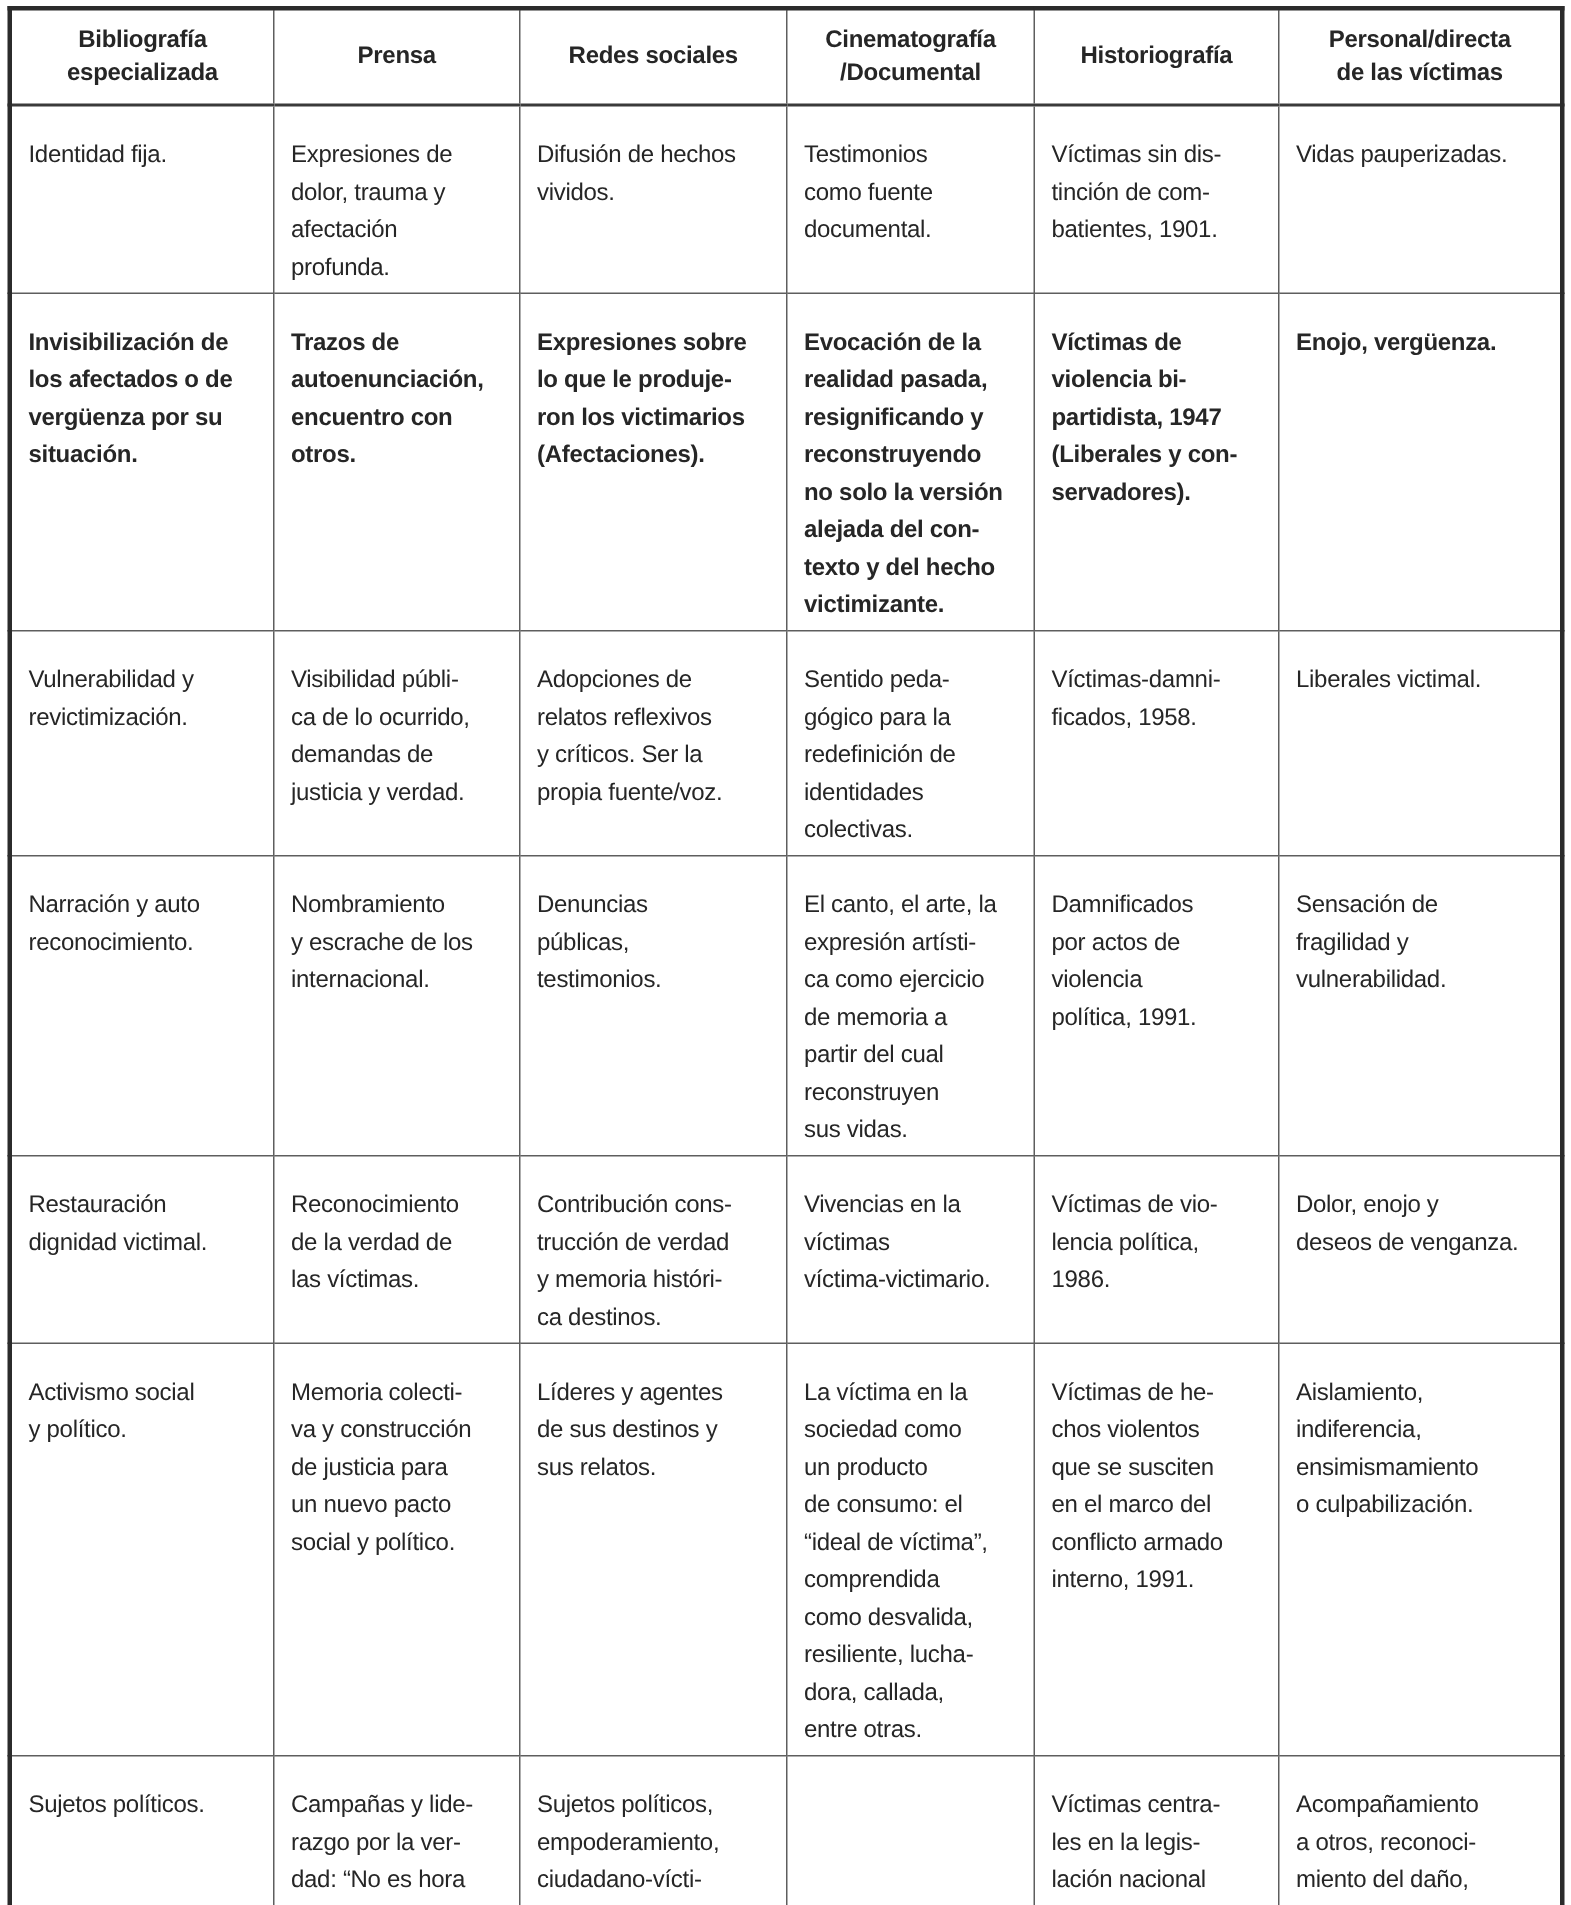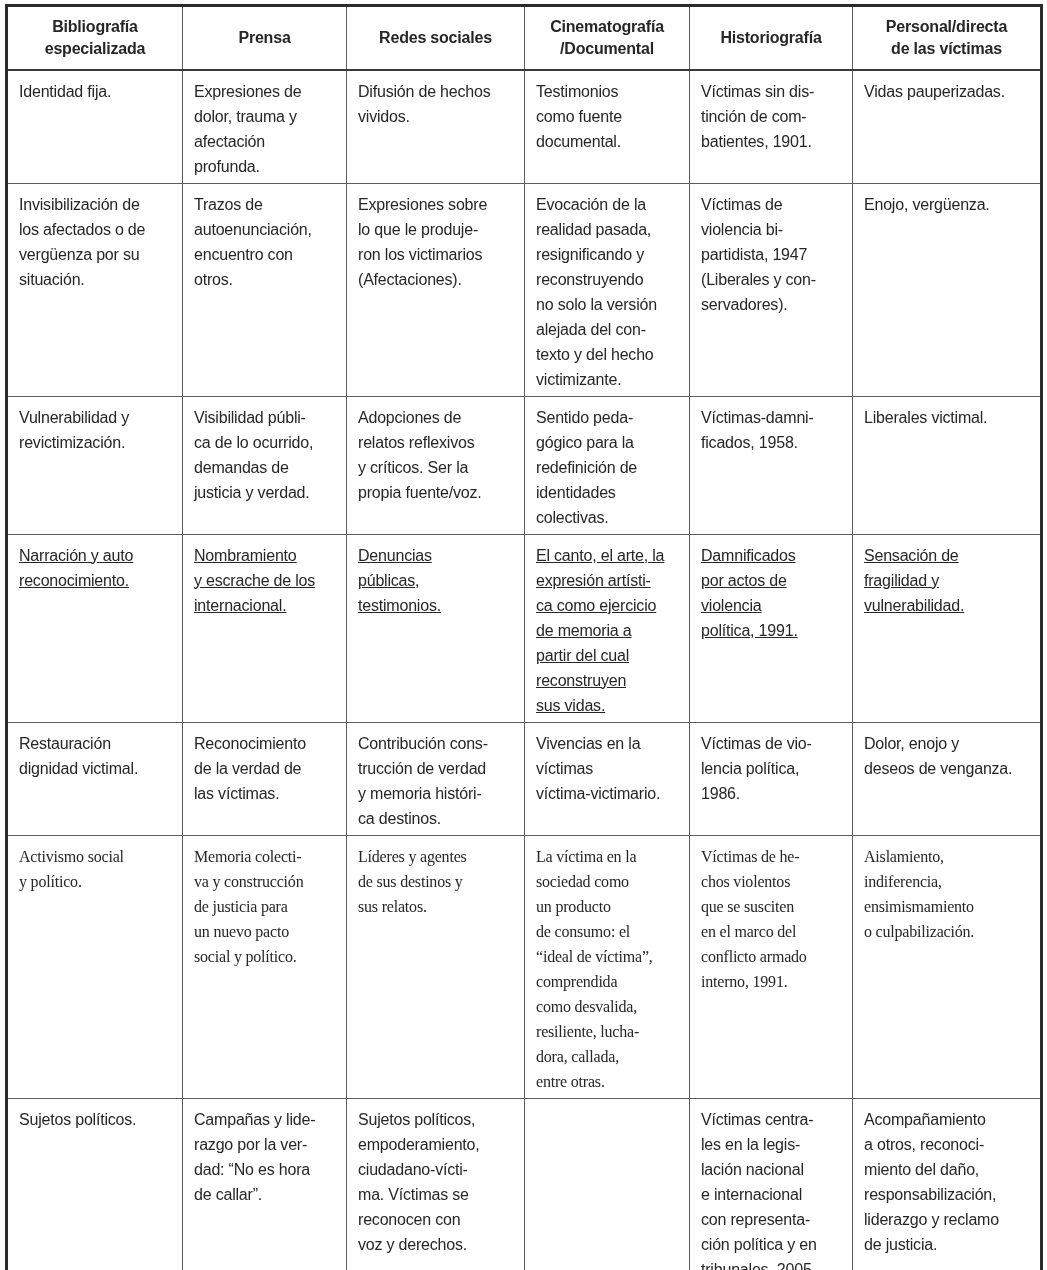--- a/index.html
+++ b/index.html
@@ -34,32 +34,32 @@
     padding: 8px 4px;
     white-space: pre-line;
     border-bottom: 2px solid #3a3a3a;
     letter-spacing: -0.2px;
   }
   table.victims-table td {
     font-size: 16px;
     line-height: 25px;
     text-align: left;
     vertical-align: top;
-    padding: 8px 8px 4px 11px;
+    padding: 20px 8px 4px 11px;
     white-space: pre-line;
     letter-spacing: -0.2px;
   }
   
   tr.r-header { height: 64px; }
   tr.r-0 { height: 105px; }
-  tr.r-1 { height: 210px; }
+  tr.r-1 { height: 210px; font-weight: bold; }
   tr.r-2 { height: 128px; }
-  tr.r-3 { height: 177px; text-decoration: underline; }
+  tr.r-3 { height: 177px; }
   tr.r-4 { height: 110px; }
-  tr.r-5 { height: 253px; font-family: Liberation Serif, serif; }
+  tr.r-5 { height: 253px; }
   tr.r-6 { height: 209px; }
 </style>
 </head>
 <body>
 
 <div class="page">
   <table class="victims-table">
     <colgroup>
       <col style="width:176px">
       <col style="width:164px">

